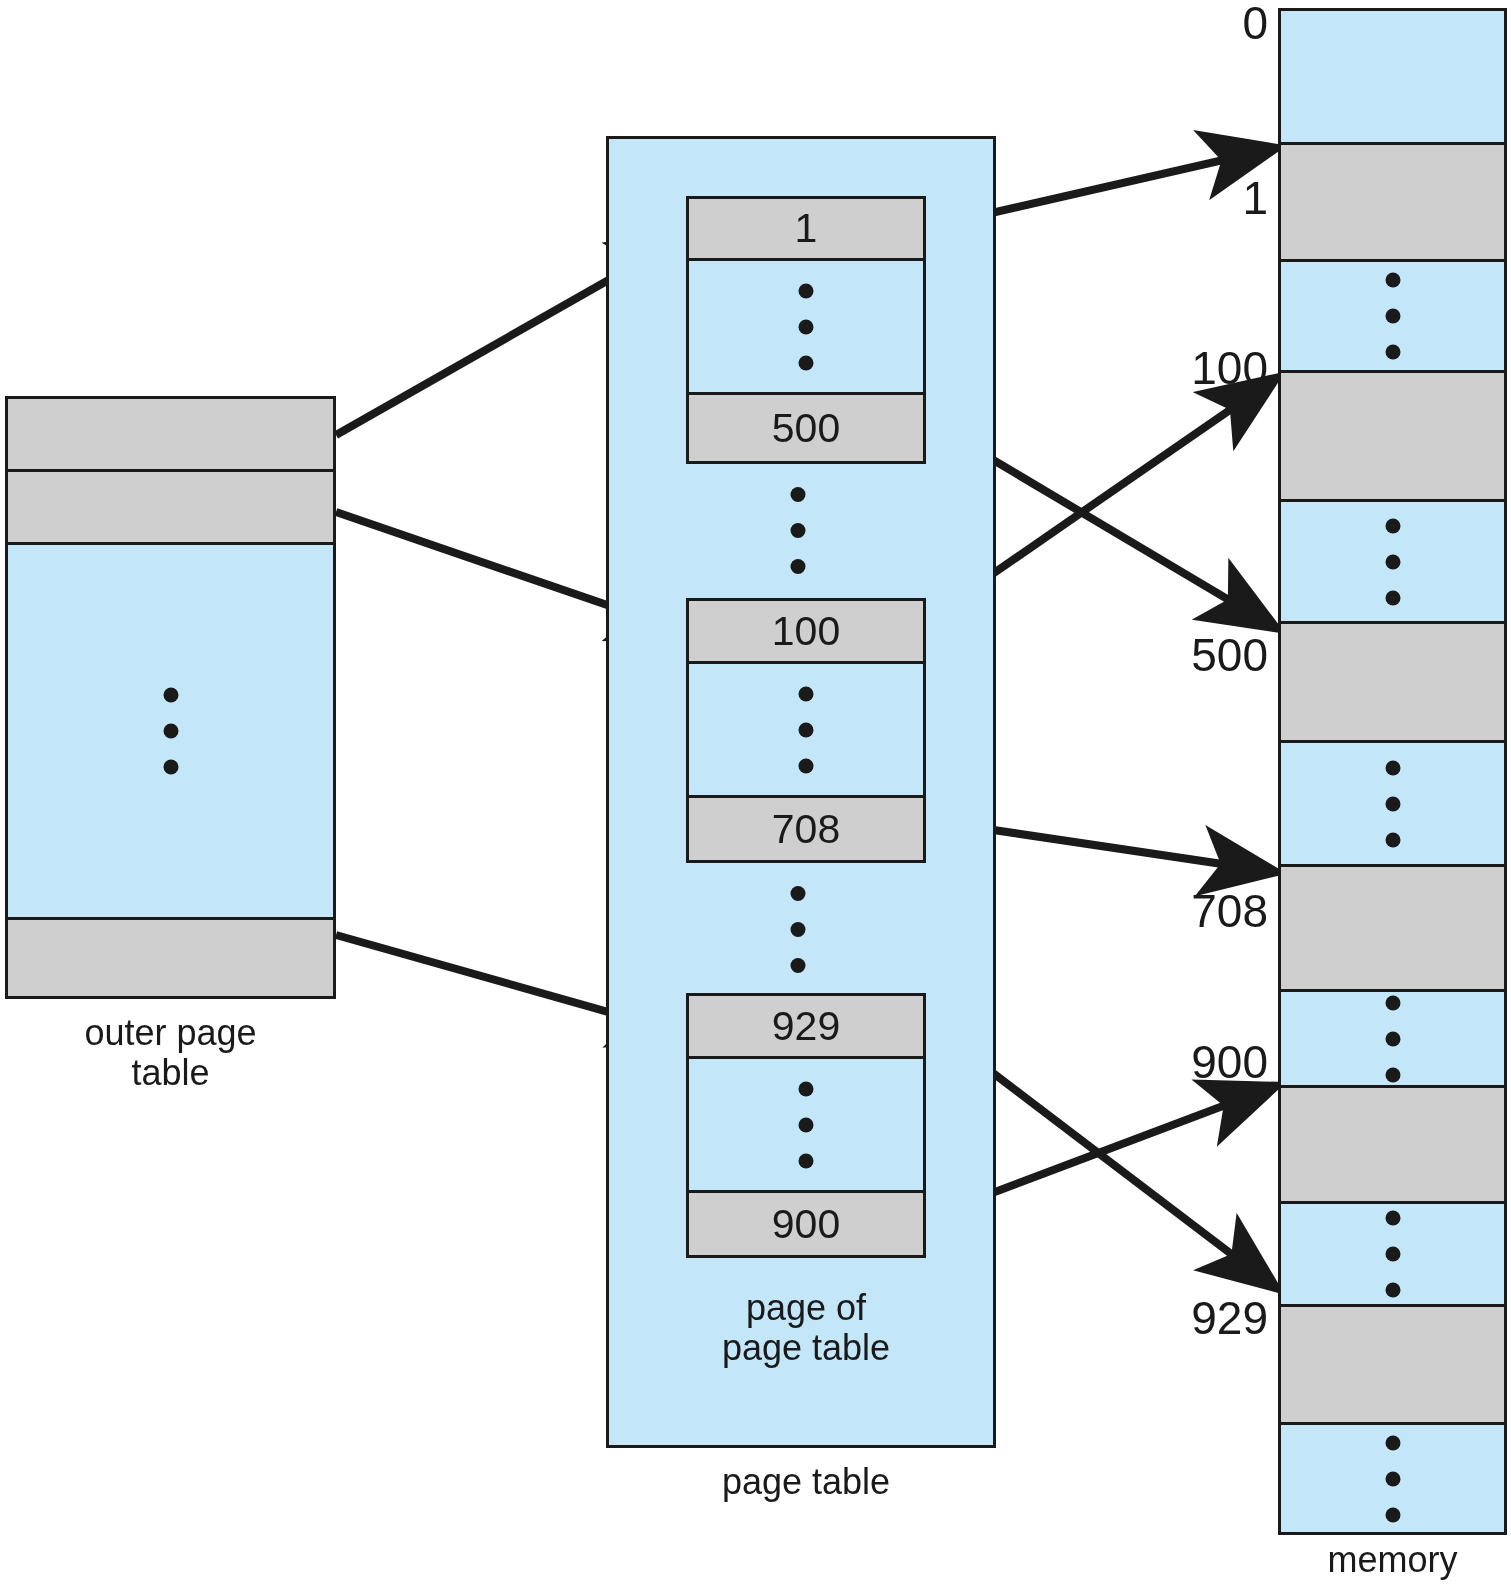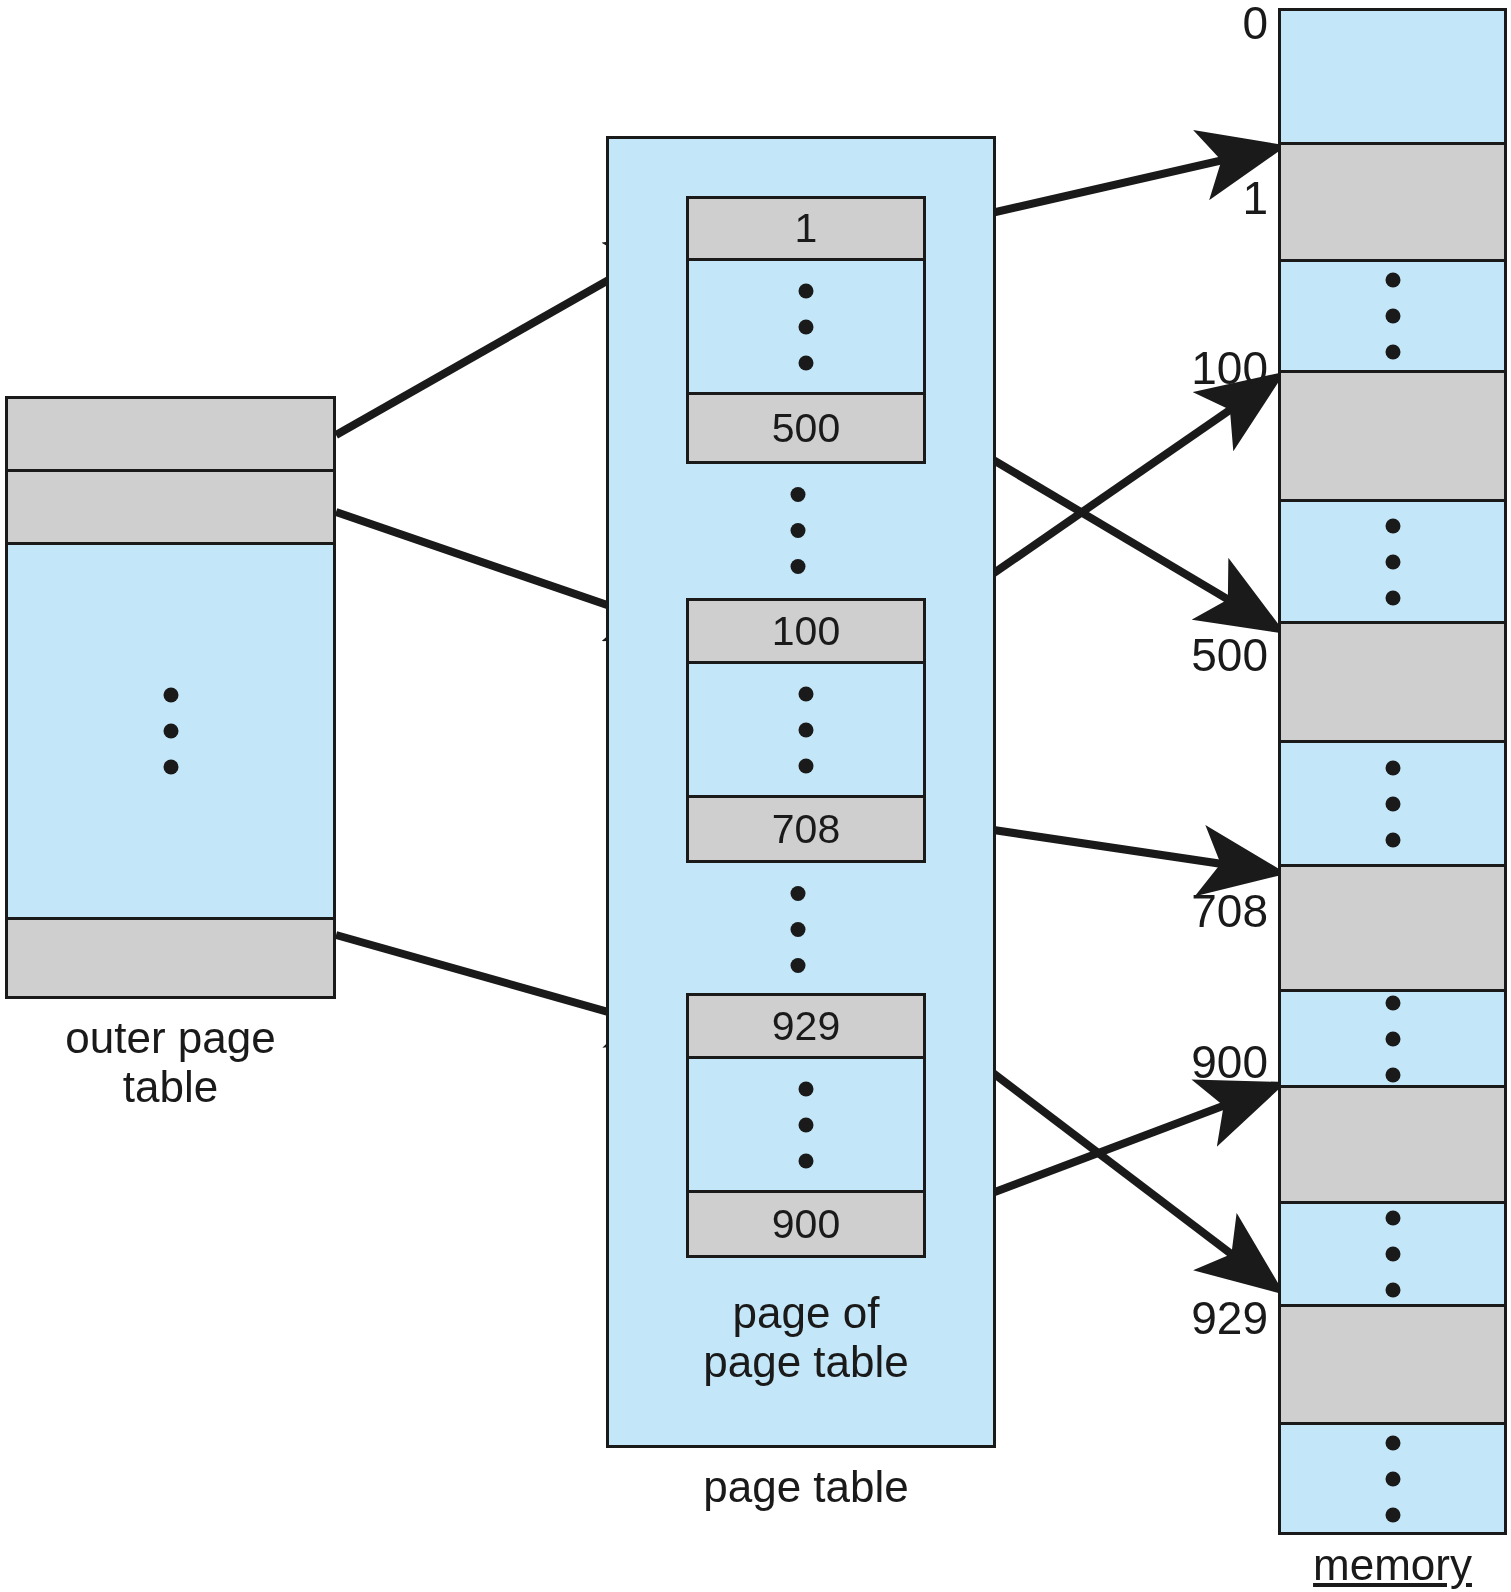--- a/index.html
+++ b/index.html
@@ -62,21 +62,21 @@
     width: 15px;
     height: 15px;
     border-radius: 50%;
     background: #1a1a1a;
   }
   .vdots i + i { margin-top: 21px; }
 
   
   .label {
     position: absolute;
-    font-size: 44px;
+    font-size: 36px;
     line-height: 1.12;
     color: #1a1a1a;
     text-align: center;
     white-space: pre-line;
   }
   .addr {
     position: absolute;
     font-size: 46px;
     line-height: 1;
     color: #1a1a1a;
@@ -257,16 +257,16 @@
     </div>
 
     <div class="addr" style="left:1050px; top:0px; width:218px;">0</div>
     <div class="addr" style="left:1050px; top:175px; width:218px;">1</div>
     <div class="addr" style="left:1050px; top:345px; width:218px;">100</div>
     <div class="addr" style="left:1050px; top:632px; width:218px;">500</div>
     <div class="addr" style="left:1050px; top:888px; width:218px;">708</div>
     <div class="addr" style="left:1050px; top:1039px; width:218px;">900</div>
     <div class="addr" style="left:1050px; top:1295px; width:218px;">929</div>
 
-    <div class="label" style="left:1278px; top:1540px; width:229px;text-decoration:underline;">memory</div>
+    <div class="label" style="left:1278px; top:1540px; width:229px;">memory</div>
   </div>
 
 </div>
 
 </body></html>

